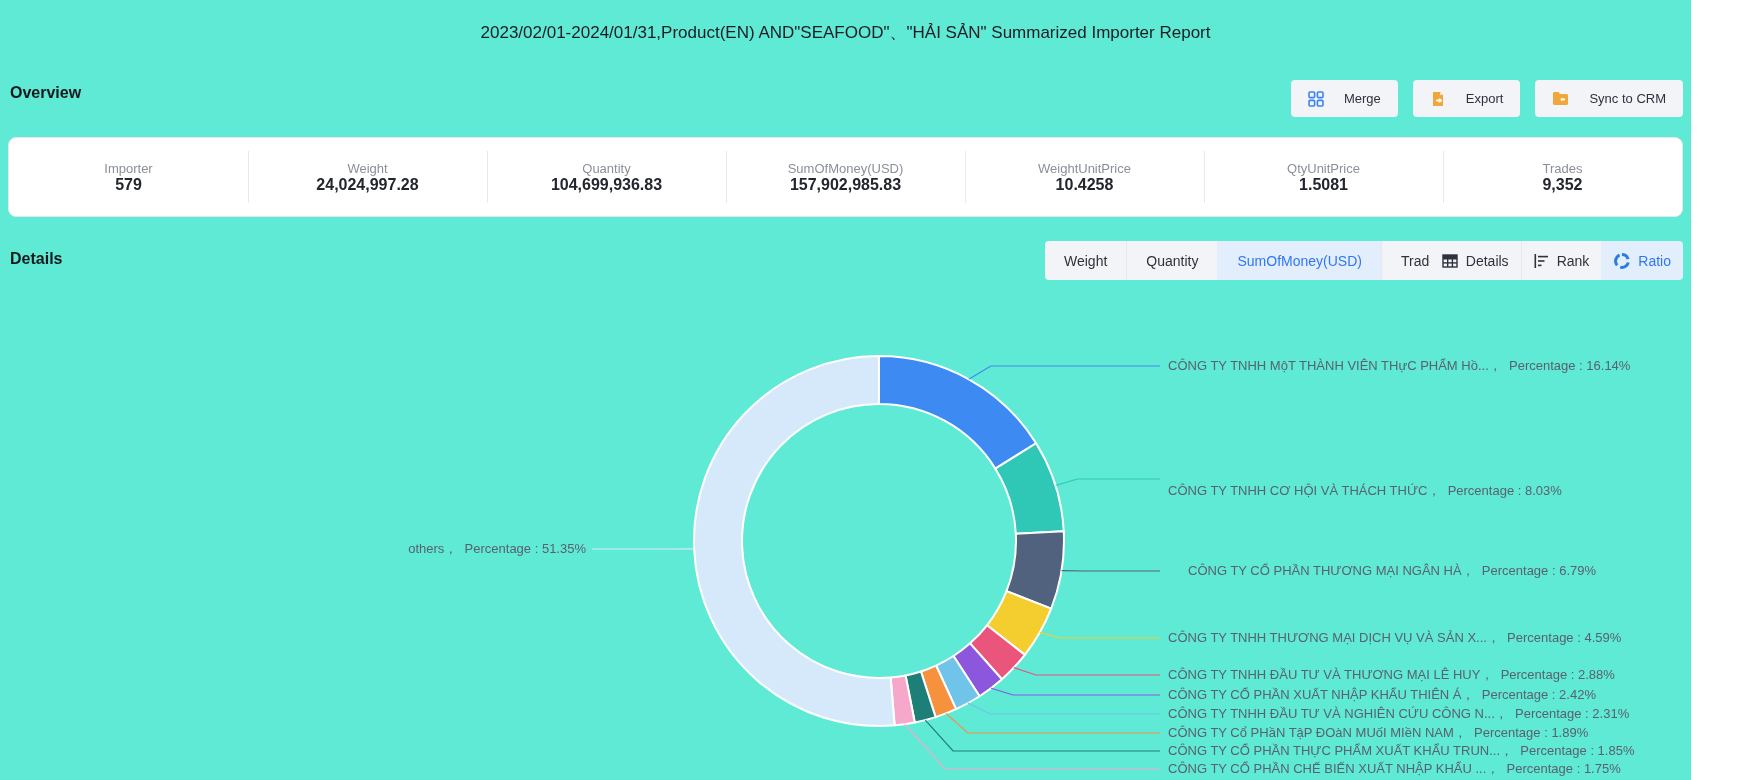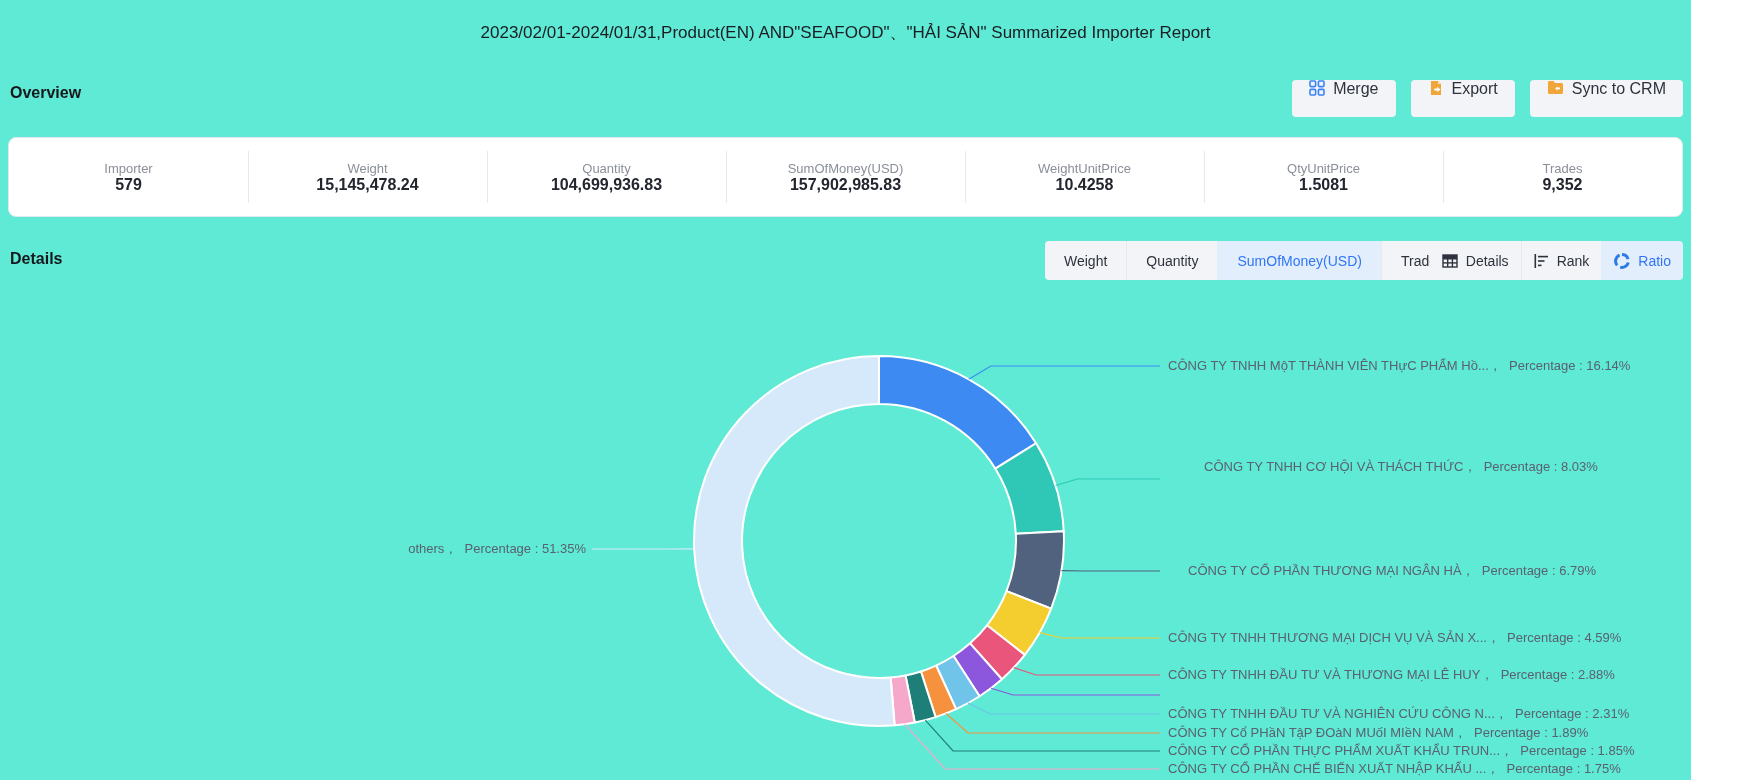--- a/index.html
+++ b/index.html
@@ -3,22 +3,22 @@
 <meta charset="utf-8">
 <style>
   html,body{margin:0;padding:0;background:#fff;}
   .page{position:relative;width:1691px;height:780px;background:#5eead4;
         font-family:"Liberation Sans",sans-serif;overflow:hidden;}
   .title{position:absolute;top:21px;left:0;width:100%;text-align:center;
          font-size:17px;color:#1a1d24;}
   .h-overview{position:absolute;top:84px;left:10px;margin:0;font-size:16px;
               font-weight:700;color:#15181d;}
   .toolbar{position:absolute;top:80px;right:8px;display:flex;gap:15px;}
-  .tbtn{display:flex;align-items:flex-start;gap:8px;height:37px;padding:0 17px;
-        background:#f2f4f8;border-radius:4px;font-size:16px;color:#2e323c;cursor:pointer;}
+  .tbtn{display:flex;align-items:center;gap:20px;height:37px;padding:0 17px;
+        background:#f2f4f8;border-radius:4px;font-size:13px;color:#2e323c;cursor:pointer;}
   .icon{display:inline-flex;align-items:center;justify-content:center;}
   .stats-card{position:absolute;top:137px;left:8px;right:8px;height:78px;
               border:1px solid #e4e7ed;border-radius:8px;background:#fff;
               display:flex;align-items:stretch;}
   .stat{flex:1;display:flex;flex-direction:column;align-items:center;
         justify-content:center;position:relative;}
   .stat + .stat::before{content:"";position:absolute;left:0;top:13px;bottom:13px;
         width:1px;background:#e7e9ee;}
   .stat-label{font-size:13px;color:#8a8f99;}
   .stat-value{font-size:16px;font-weight:700;color:#23262e;text-align:center;}
@@ -81,21 +81,21 @@
       </div>
     </div>
 
   <div class="stats-card" id="stats-card">
       <div class="stat">
         <div class="stat-label">Importer</div>
         <div class="stat-value">579</div>
       </div>
       <div class="stat">
         <div class="stat-label">Weight</div>
-        <div class="stat-value">15,145,478.24</div>
+        <div class="stat-value">24,024,997.28</div>
       </div>
       <div class="stat">
         <div class="stat-label">Quantity</div>
         <div class="stat-value">104,699,936.83</div>
       </div>
       <div class="stat">
         <div class="stat-label">SumOfMoney(USD)</div>
         <div class="stat-value">157,902,985.83</div>
       </div>
       <div class="stat">
@@ -189,23 +189,24 @@
         <path d="M 956.08 709.18 A 185 185 0 0 1 935.62 717.12 L 920.93 671.43 A 137 137 0 0 0 936.08 665.54 Z" fill="#F6923E" stroke="#ffffff" stroke-width="2" stroke-linejoin="round"></path>
         <polyline points="946.0,713.5 968.0,733 1160,733" fill="none" stroke="#F6923E" stroke-width="1.2"></polyline>
         <path d="M 935.62 717.12 A 185 185 0 0 1 914.81 722.50 L 905.52 675.41 A 137 137 0 0 0 920.93 671.43 Z" fill="#1E7F78" stroke="#ffffff" stroke-width="2" stroke-linejoin="round"></path>
         <polyline points="925.3,720.1 953.1,751 1160,751" fill="none" stroke="#1E7F78" stroke-width="1.2"></polyline>
         <path d="M 914.81 722.50 A 185 185 0 0 1 894.67 725.33 L 890.61 677.51 A 137 137 0 0 0 905.52 675.41 Z" fill="#F6A8CB" stroke="#ffffff" stroke-width="2" stroke-linejoin="round"></path>
         <polyline points="904.8,724.2 945.1,769 1160,769" fill="none" stroke="#F6A8CB" stroke-width="1.2"></polyline>
         <path d="M 894.67 725.33 A 185 185 0 1 1 879.00 356.00 L 879.00 404.00 A 137 137 0 1 0 890.61 677.51 Z" fill="#D6E9FB" stroke="#ffffff" stroke-width="2" stroke-linejoin="round"></path>
         <polyline points="694.2,548.8 664.2,549 592,549" fill="none" stroke="#D6E9FB" stroke-width="1.2"></polyline>
       </svg>
       <div class="chart-label" style="top: 67px; left: 1168px;">CÔNG TY TNHH MộT THÀNH VIÊN THựC PHẨM Hồ...，&nbsp; Percentage : 16.14%</div>
-      <div class="chart-label" style="top: 168px; left: 1168px; margin-left: 36px;">CÔNG TY TNHH CƠ HỘI VÀ THÁCH THỨC，&nbsp; Percentage : 8.03%</div>
+      <div class="chart-label" style="top: 192px; left: 1168px;">CÔNG TY TNHH CƠ HỘI VÀ THÁCH THỨC，&nbsp; Percentage : 8.03%</div>
       <div class="chart-label" style="top: 272px; left: 1168px; margin-left: 20px;">CÔNG TY CỔ PHẦN THƯƠNG MẠI NGÂN HÀ，&nbsp; Percentage : 6.79%</div>
       <div class="chart-label" style="top: 339px; left: 1168px;">CÔNG TY TNHH THƯƠNG MẠI DỊCH VỤ VÀ SẢN X...，&nbsp; Percentage : 4.59%</div>
       <div class="chart-label" style="top: 376px; left: 1168px;">CÔNG TY TNHH ĐẦU TƯ VÀ THƯƠNG MẠI LÊ HUY，&nbsp; Percentage : 2.88%</div>
+      <div class="chart-label" style="top: 396px; left: 1168px;">CÔNG TY CỔ PHẦN XUẤT NHẬP KHẨU THIÊN Á，&nbsp; Percentage : 2.42%</div>
       <div class="chart-label" style="top: 415px; left: 1168px;">CÔNG TY TNHH ĐẦU TƯ VÀ NGHIÊN CỨU CÔNG N...，&nbsp; Percentage : 2.31%</div>
       <div class="chart-label" style="top: 434px; left: 1168px;">CÔNG TY Cổ PHầN TậP ĐOàN MUốI MIềN NAM，&nbsp; Percentage : 1.89%</div>
       <div class="chart-label" style="top: 452px; left: 1168px;">CÔNG TY CỔ PHẦN THỰC PHẨM XUẤT KHẨU TRUN...，&nbsp; Percentage : 1.85%</div>
       <div class="chart-label" style="top: 470px; left: 1168px;">CÔNG TY CỔ PHẦN CHẾ BIẾN XUẤT NHẬP KHẨU ...，&nbsp; Percentage : 1.75%</div>
       <div class="chart-label left" style="top: 250px; right: 1170px;">others，&nbsp; Percentage : 51.35%</div>
     </div>
 </div>
 
 </body></html>

